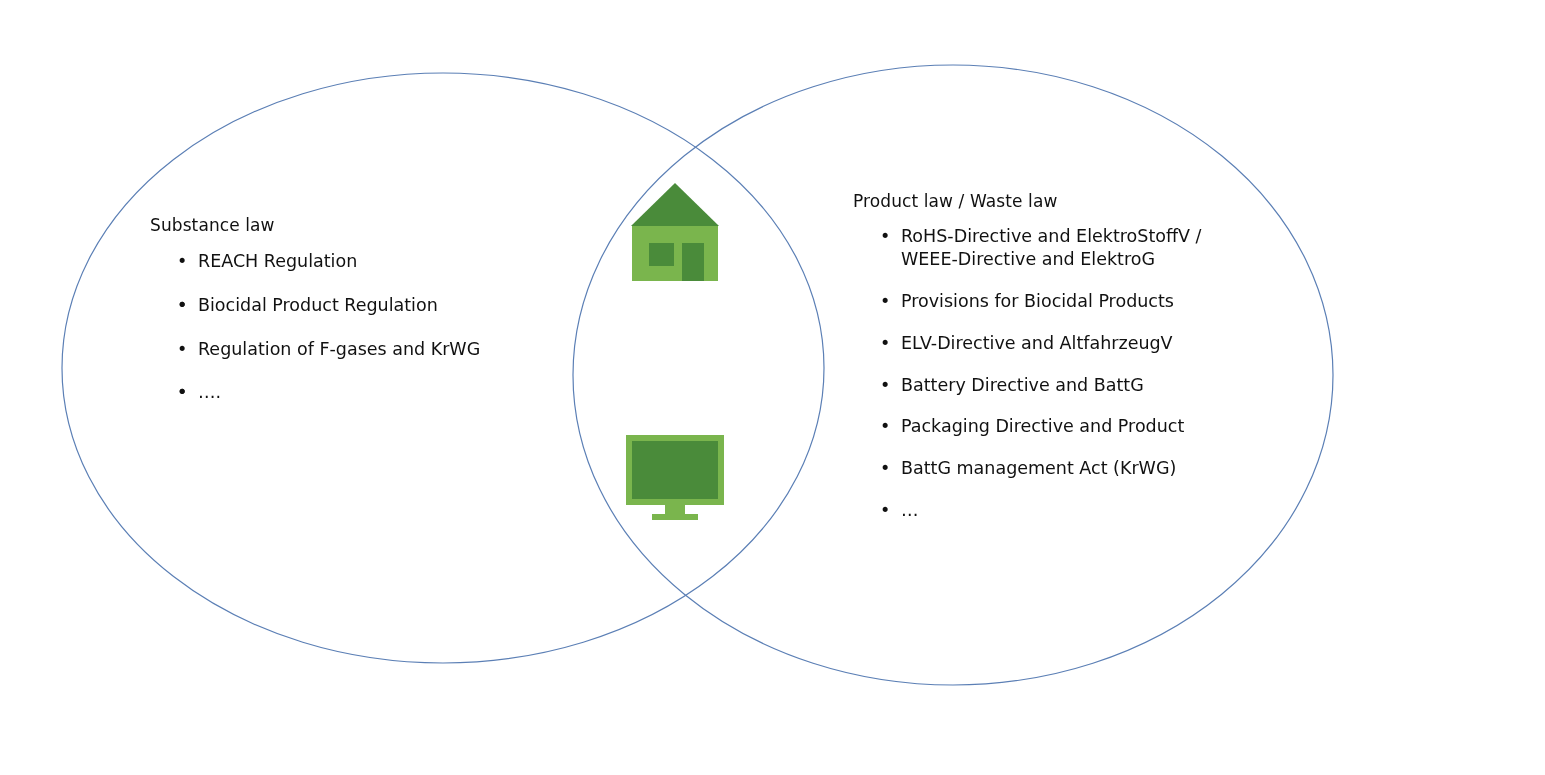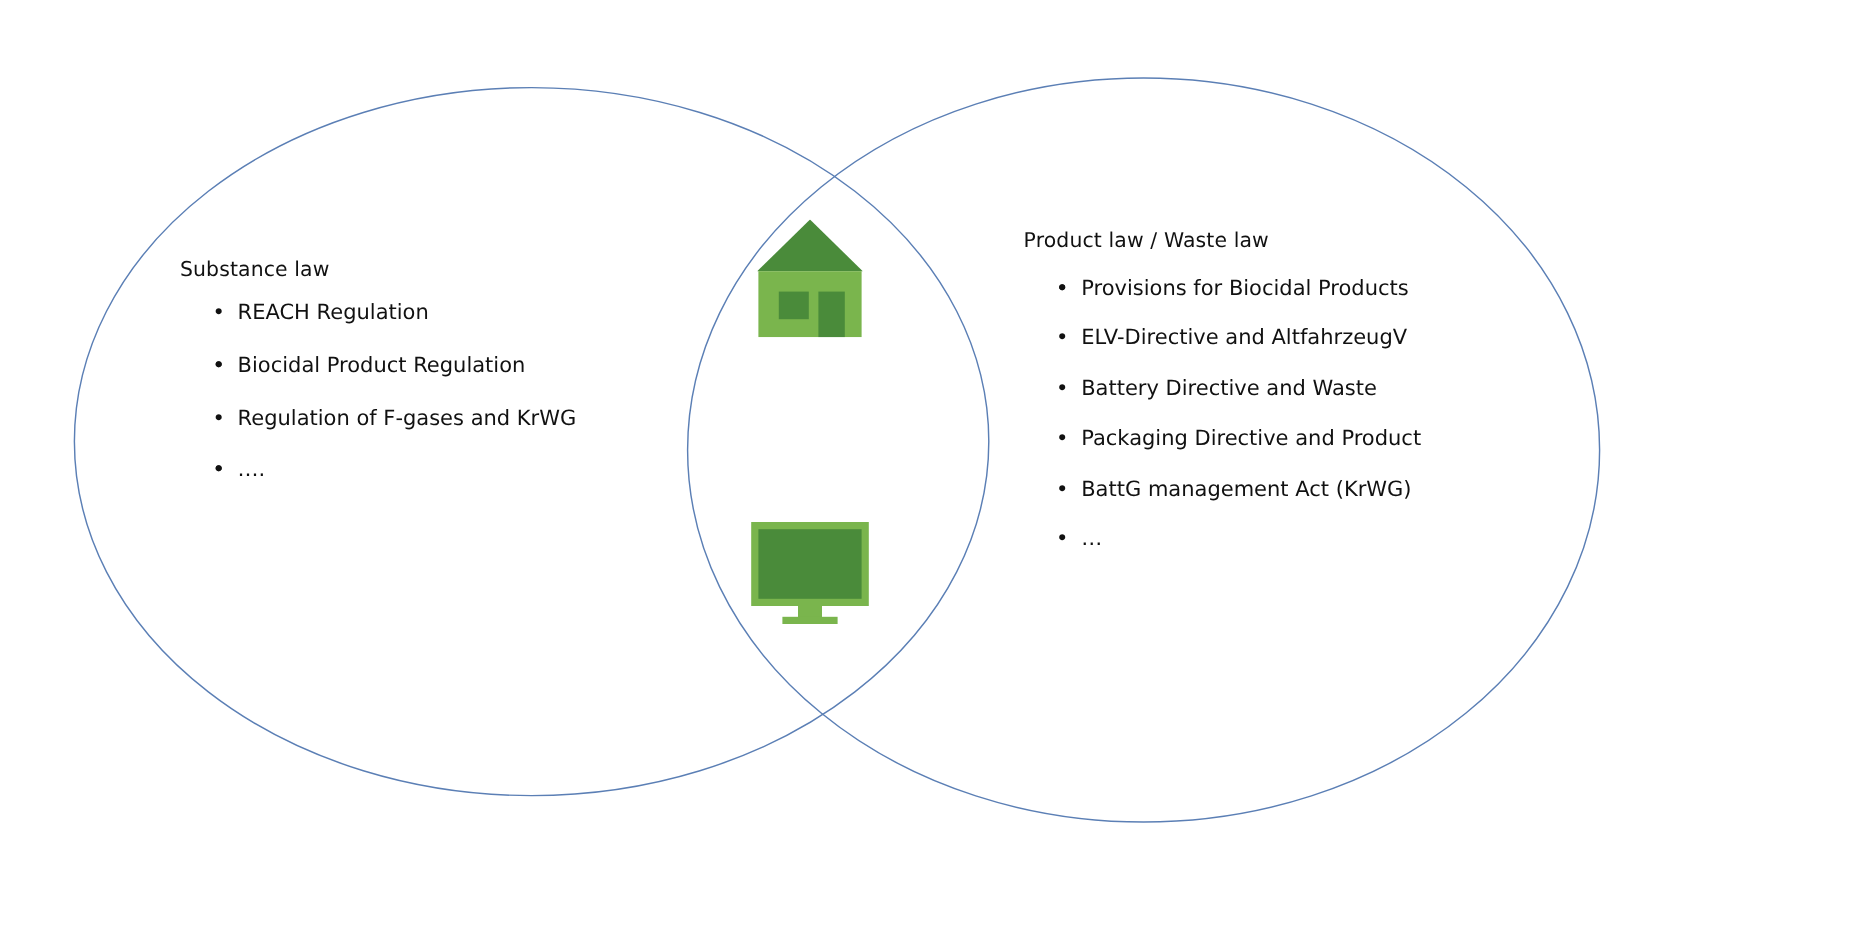--- a/index.html
+++ b/index.html
@@ -143,32 +143,33 @@
           <span class="li-text">….</span>
         </li>
     </ul>
   </div>
 
   <div class="group-block" id="block-product">
     <div class="group-title">Product law / Waste law</div>
     <ul class="group-list">
       <li>
           <span class="bullet">•</span>
+          <span class="li-text">RoHS-Directive and ElektroStoffV / WEEE-Directive and ElektroG</span>
         </li>
       <li>
           <span class="bullet">•</span>
           <span class="li-text">Provisions for Biocidal Products</span>
         </li>
       <li>
           <span class="bullet">•</span>
           <span class="li-text">ELV-Directive and AltfahrzeugV</span>
         </li>
       <li>
           <span class="bullet">•</span>
-          <span class="li-text">Battery Directive and Waste</span>
+          <span class="li-text">Battery Directive and BattG</span>
         </li>
       <li>
           <span class="bullet">•</span>
           <span class="li-text">Packaging Directive and Product</span>
         </li>
       <li>
           <span class="bullet">•</span>
           <span class="li-text">BattG management Act (KrWG)</span>
         </li>
       <li>

